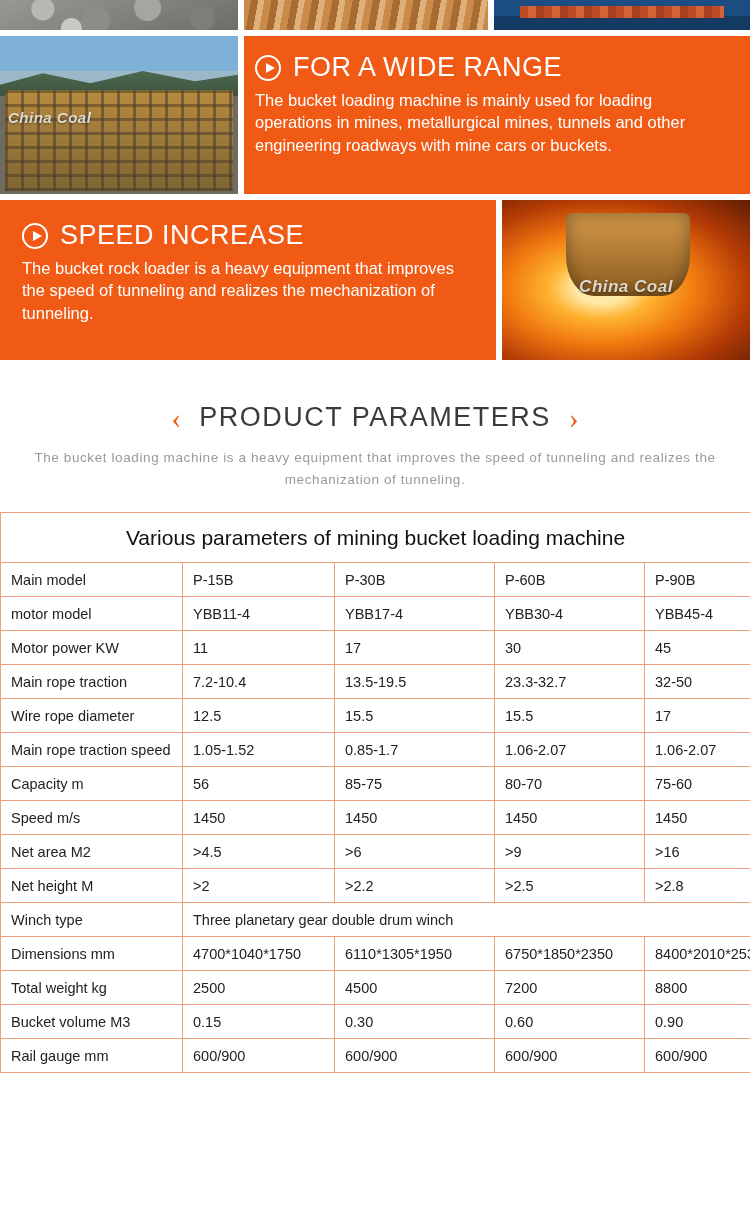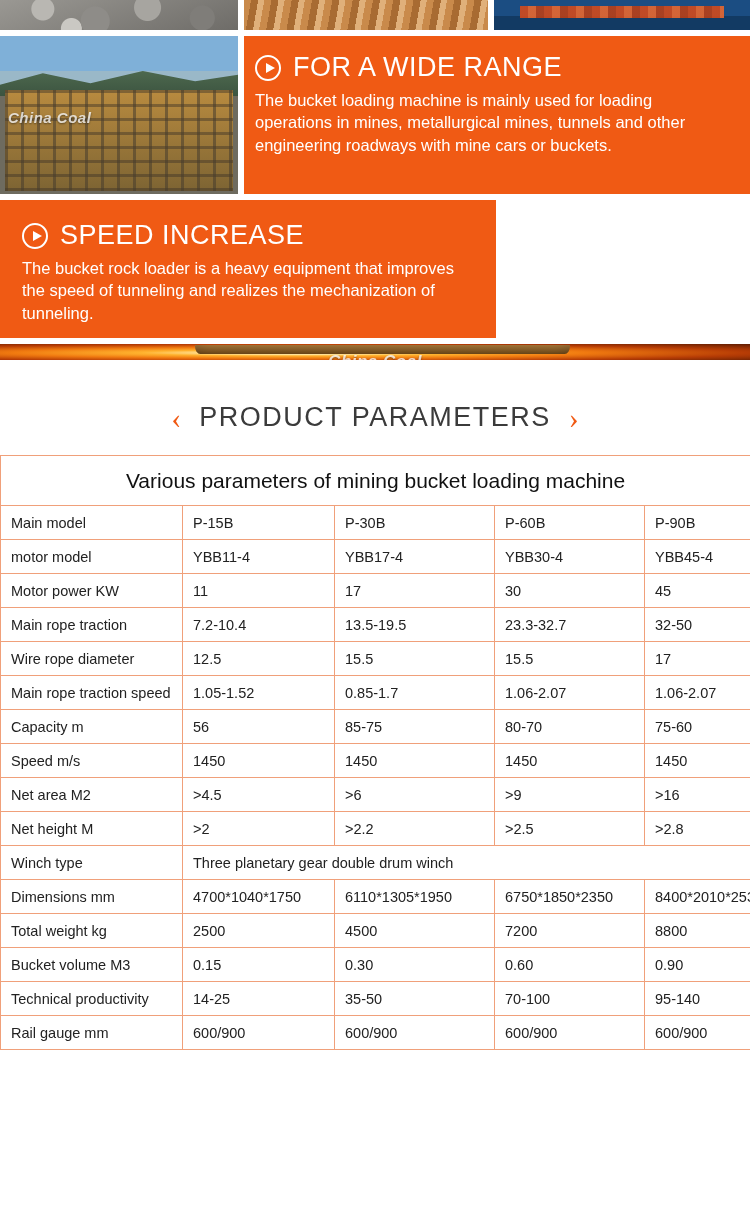--- a/index.html
+++ b/index.html
@@ -134,21 +134,20 @@
     line-height: 1.35;
   }
 
   
   .row3 {
     display: flex;
     width: 750px;
     height: 160px;
     margin-top: 6px;
     gap: 6px;
-    flex-direction: column;
   }
   .orange-box2 {
     width: 496px;
     background: #f05a14;
     color: #fff;
     padding: 22px 22px 14px 22px;
   }
   .fire-photo {
     flex: 1;
     position: relative;
@@ -285,20 +284,21 @@
       <div class="wm">China  Coal</div>
     </div>
   </div>
 
   <div class="pp-wrap">
     <div class="pp-title-row">
       <span class="chev">‹</span>
       <span class="pp-title">PRODUCT PARAMETERS</span>
       <span class="chev">›</span>
     </div>
+    <div class="pp-sub">The bucket loading machine is a heavy equipment that improves the speed of tunneling and realizes the mechanization of tunneling.</div>
   </div>
 
   <div class="table-wrap">
     <table class="params">
       <colgroup>
         <col class="c-label">
           <col class="c-v1">
           <col class="c-v2">
           <col class="c-v3">
           <col class="c-v4">
@@ -396,27 +396,20 @@
             <td class="pad-v4">8800</td>
           </tr>
           <tr>
             <td>Bucket volume M3</td>
             <td class="pad-v1">0.15</td>
             <td class="pad-v2">0.30</td>
             <td class="pad-v3">0.60</td>
             <td class="pad-v4">0.90</td>
           </tr>
           <tr>
-            <td>Technical productivity</td>
-            <td class="pad-v1">14-25</td>
-            <td class="pad-v2">35-50</td>
-            <td class="pad-v3">70-100</td>
-            <td class="pad-v4">95-140</td>
-          </tr>
-          <tr>
             <td>Rail gauge mm</td>
             <td class="pad-v1">600/900</td>
             <td class="pad-v2">600/900</td>
             <td class="pad-v3">600/900</td>
             <td class="pad-v4">600/900</td>
           </tr>
         </tbody>
     </table>
   </div>
 

